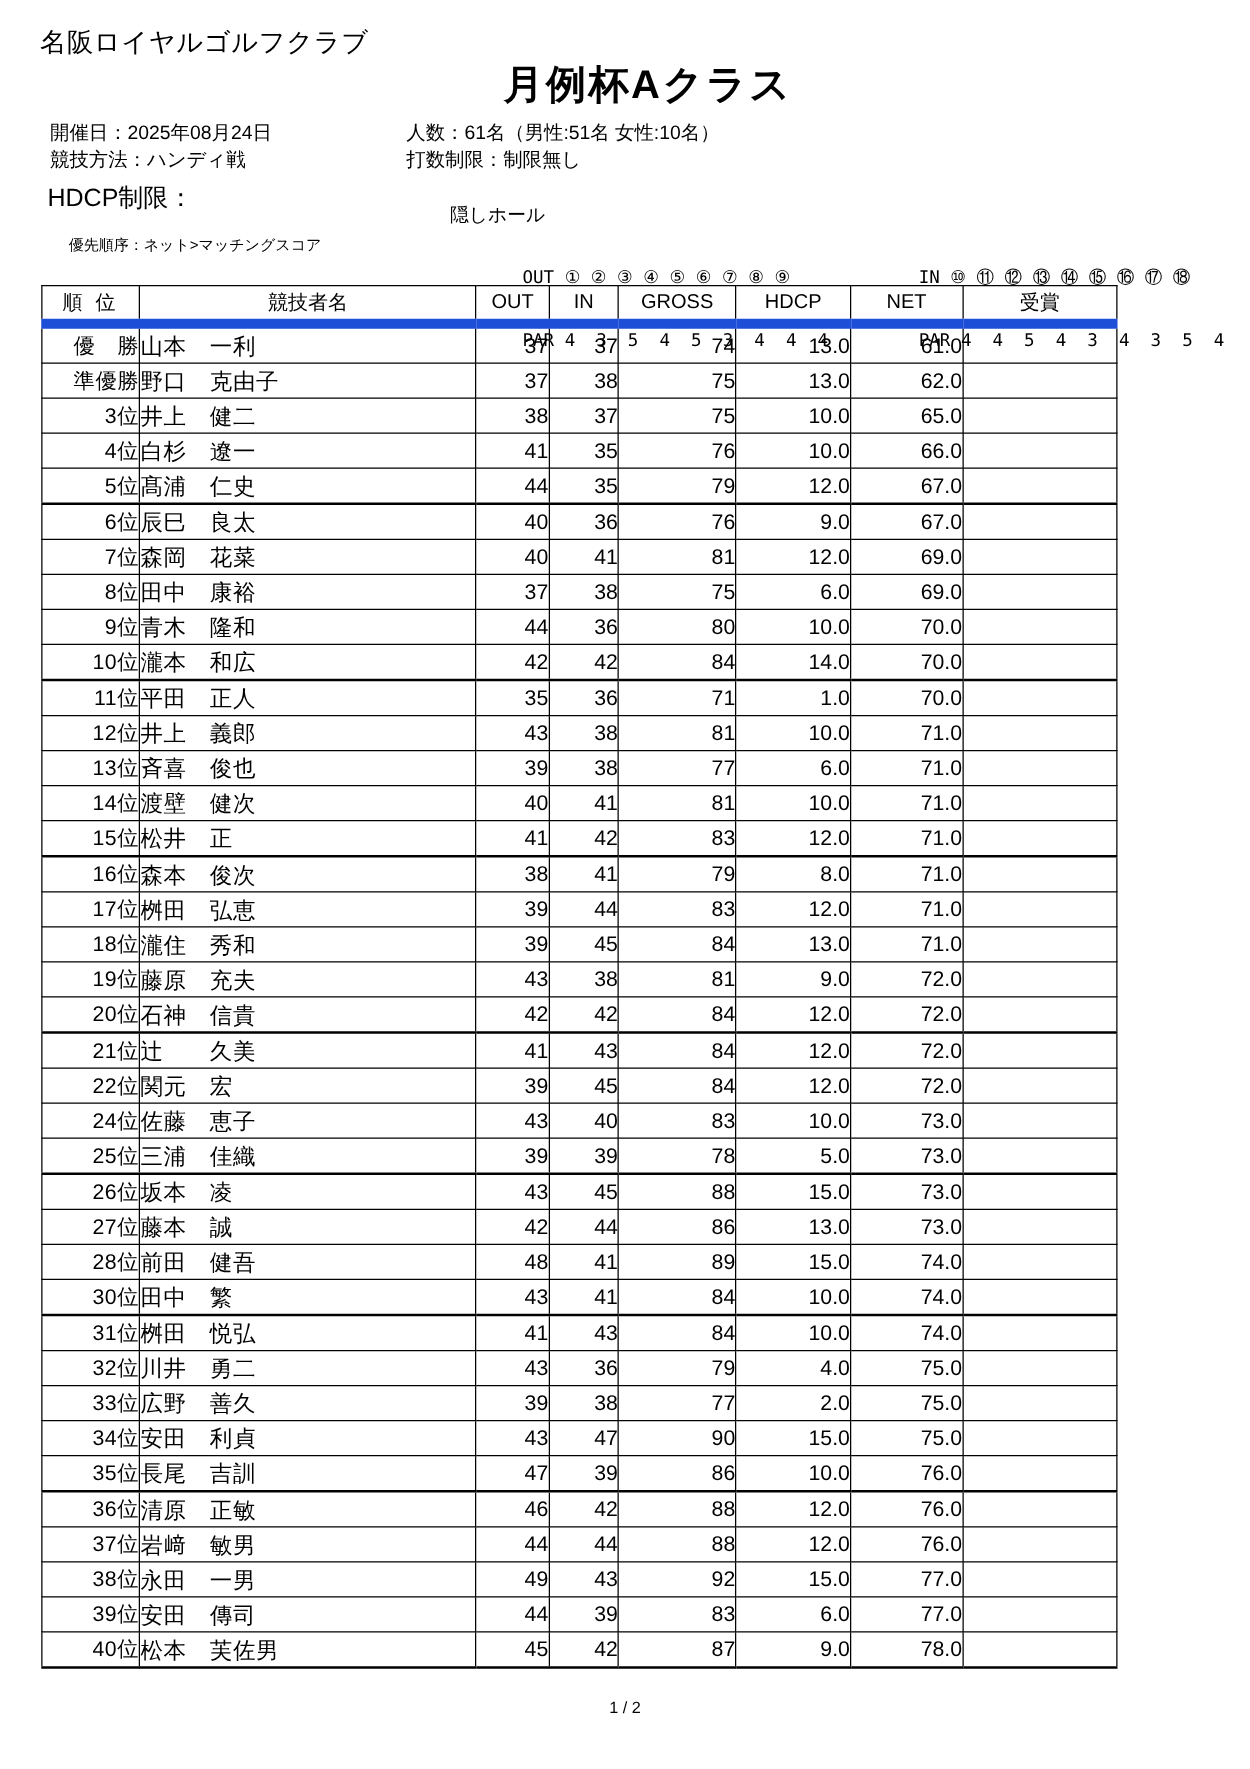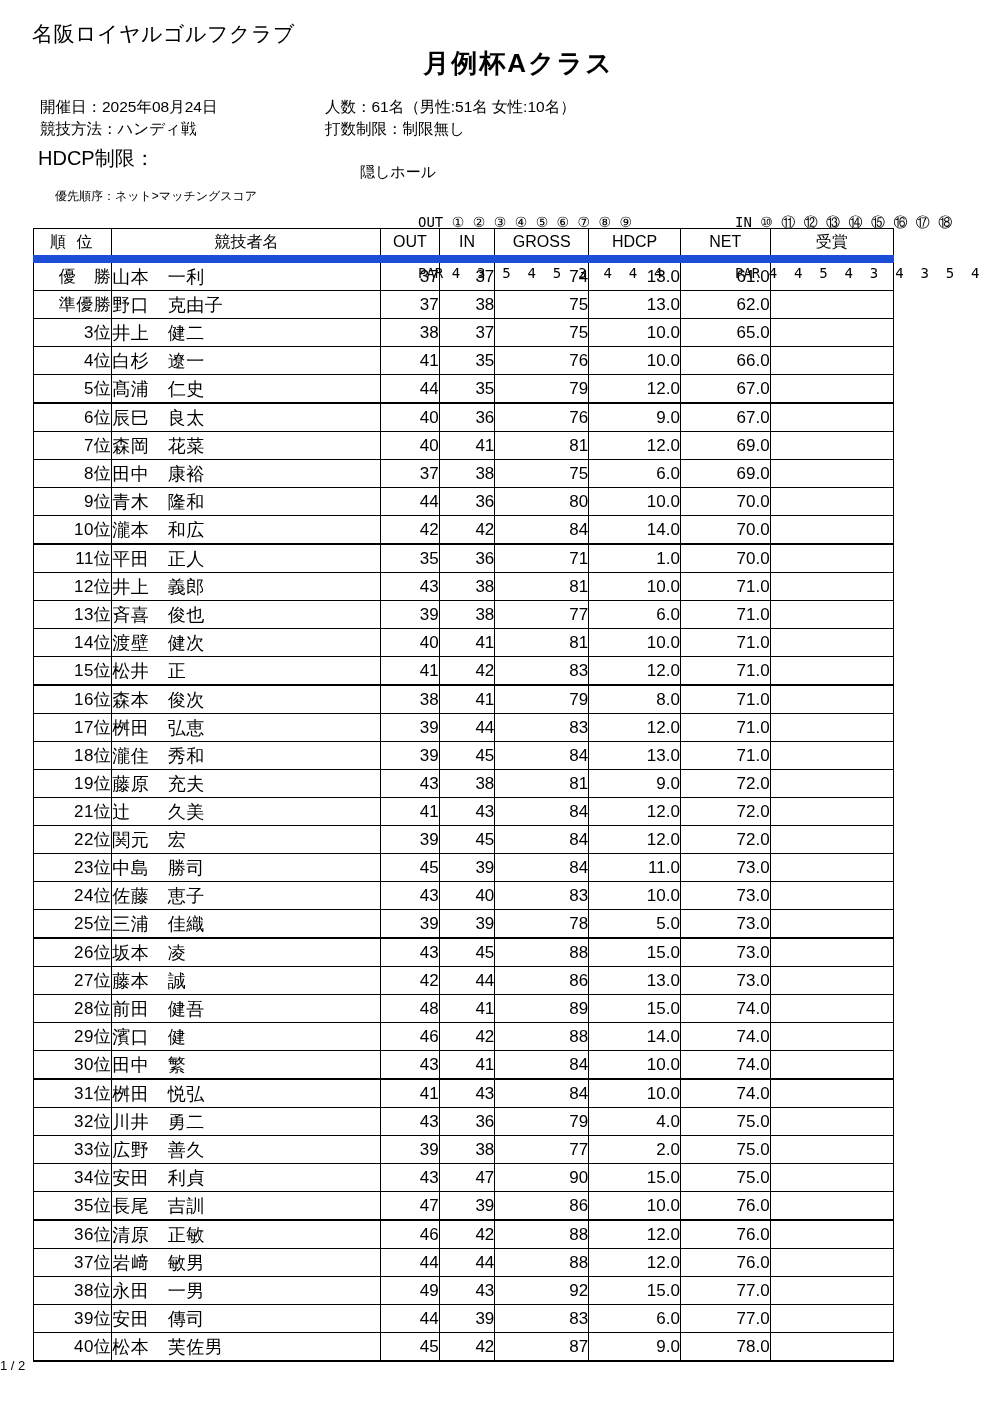--- a/index.html
+++ b/index.html
@@ -27,21 +27,21 @@
     top: 20px;
     font-size: 21px;
     letter-spacing: 0.5px;
   }
   .doc-title {
     position: absolute;
     left: 0;
     right: 0;
     top: 46px;
     text-align: center;
-    font-size: 26px;
+    font-size: 32px;
     font-weight: bold;
     letter-spacing: 2px;
     margin-left: 37px;
   }
   .meta {
     position: absolute;
     left: 40px;
     top: 96px;
     font-size: 15.5px;
     line-height: 22px;
@@ -135,21 +135,21 @@
     font-family: "Liberation Sans", sans-serif;
     font-size: 17px;
   }
   tr.grp-end td { border-bottom: 2px solid #000; }
   table.results tbody tr:first-child td { border-top: 8px solid #1d4ed8; }
   .footer {
     position: absolute;
     left: 0;
     right: 0;
     top: 1358px;
-    text-align: left;
+    text-align: center;
     font-size: 13px;
   }
 </style>
 </head>
 <body>
 
 <div class="page">
 
   <div class="club-name">名阪ロイヤルゴルフクラブ</div>
 
@@ -390,48 +390,48 @@
         <tr>
           <td class="c-rank">19位</td>
           <td class="c-name">藤原　充夫</td>
           <td class="c-out">43</td>
           <td class="c-in">38</td>
           <td class="c-gross">81</td>
           <td class="c-hdcp">9.0</td>
           <td class="c-net">72.0</td>
           <td class="c-prize"></td>
         </tr>
+        <tr class="grp-end">
+          <td class="c-rank">20位</td>
+          <td class="c-name">石神　信貴</td>
+          <td class="c-out">42</td>
+          <td class="c-in">42</td>
+          <td class="c-gross">84</td>
+          <td class="c-hdcp">12.0</td>
+          <td class="c-net">72.0</td>
+          <td class="c-prize"></td>
+        </tr>
         <tr>
           <td class="c-rank">21位</td>
           <td class="c-name">辻　　久美</td>
           <td class="c-out">41</td>
           <td class="c-in">43</td>
           <td class="c-gross">84</td>
           <td class="c-hdcp">12.0</td>
           <td class="c-net">72.0</td>
           <td class="c-prize"></td>
         </tr>
         <tr>
           <td class="c-rank">22位</td>
           <td class="c-name">関元　宏</td>
           <td class="c-out">39</td>
           <td class="c-in">45</td>
           <td class="c-gross">84</td>
           <td class="c-hdcp">12.0</td>
           <td class="c-net">72.0</td>
-          <td class="c-prize"></td>
-        </tr>
-        <tr>
-          <td class="c-rank">23位</td>
-          <td class="c-name">中島　勝司</td>
-          <td class="c-out">45</td>
-          <td class="c-in">39</td>
-          <td class="c-gross">84</td>
-          <td class="c-hdcp">11.0</td>
-          <td class="c-net">73.0</td>
           <td class="c-prize"></td>
         </tr>
         <tr>
           <td class="c-rank">24位</td>
           <td class="c-name">佐藤　恵子</td>
           <td class="c-out">43</td>
           <td class="c-in">40</td>
           <td class="c-gross">83</td>
           <td class="c-hdcp">10.0</td>
           <td class="c-net">73.0</td>
@@ -470,30 +470,20 @@
         <tr>
           <td class="c-rank">28位</td>
           <td class="c-name">前田　健吾</td>
           <td class="c-out">48</td>
           <td class="c-in">41</td>
           <td class="c-gross">89</td>
           <td class="c-hdcp">15.0</td>
           <td class="c-net">74.0</td>
           <td class="c-prize"></td>
         </tr>
-        <tr>
-          <td class="c-rank">29位</td>
-          <td class="c-name">濱口　健</td>
-          <td class="c-out">46</td>
-          <td class="c-in">42</td>
-          <td class="c-gross">88</td>
-          <td class="c-hdcp">14.0</td>
-          <td class="c-net">74.0</td>
-          <td class="c-prize"></td>
-        </tr>
         <tr class="grp-end">
           <td class="c-rank">30位</td>
           <td class="c-name">田中　繁</td>
           <td class="c-out">43</td>
           <td class="c-in">41</td>
           <td class="c-gross">84</td>
           <td class="c-hdcp">10.0</td>
           <td class="c-net">74.0</td>
           <td class="c-prize"></td>
         </tr>

